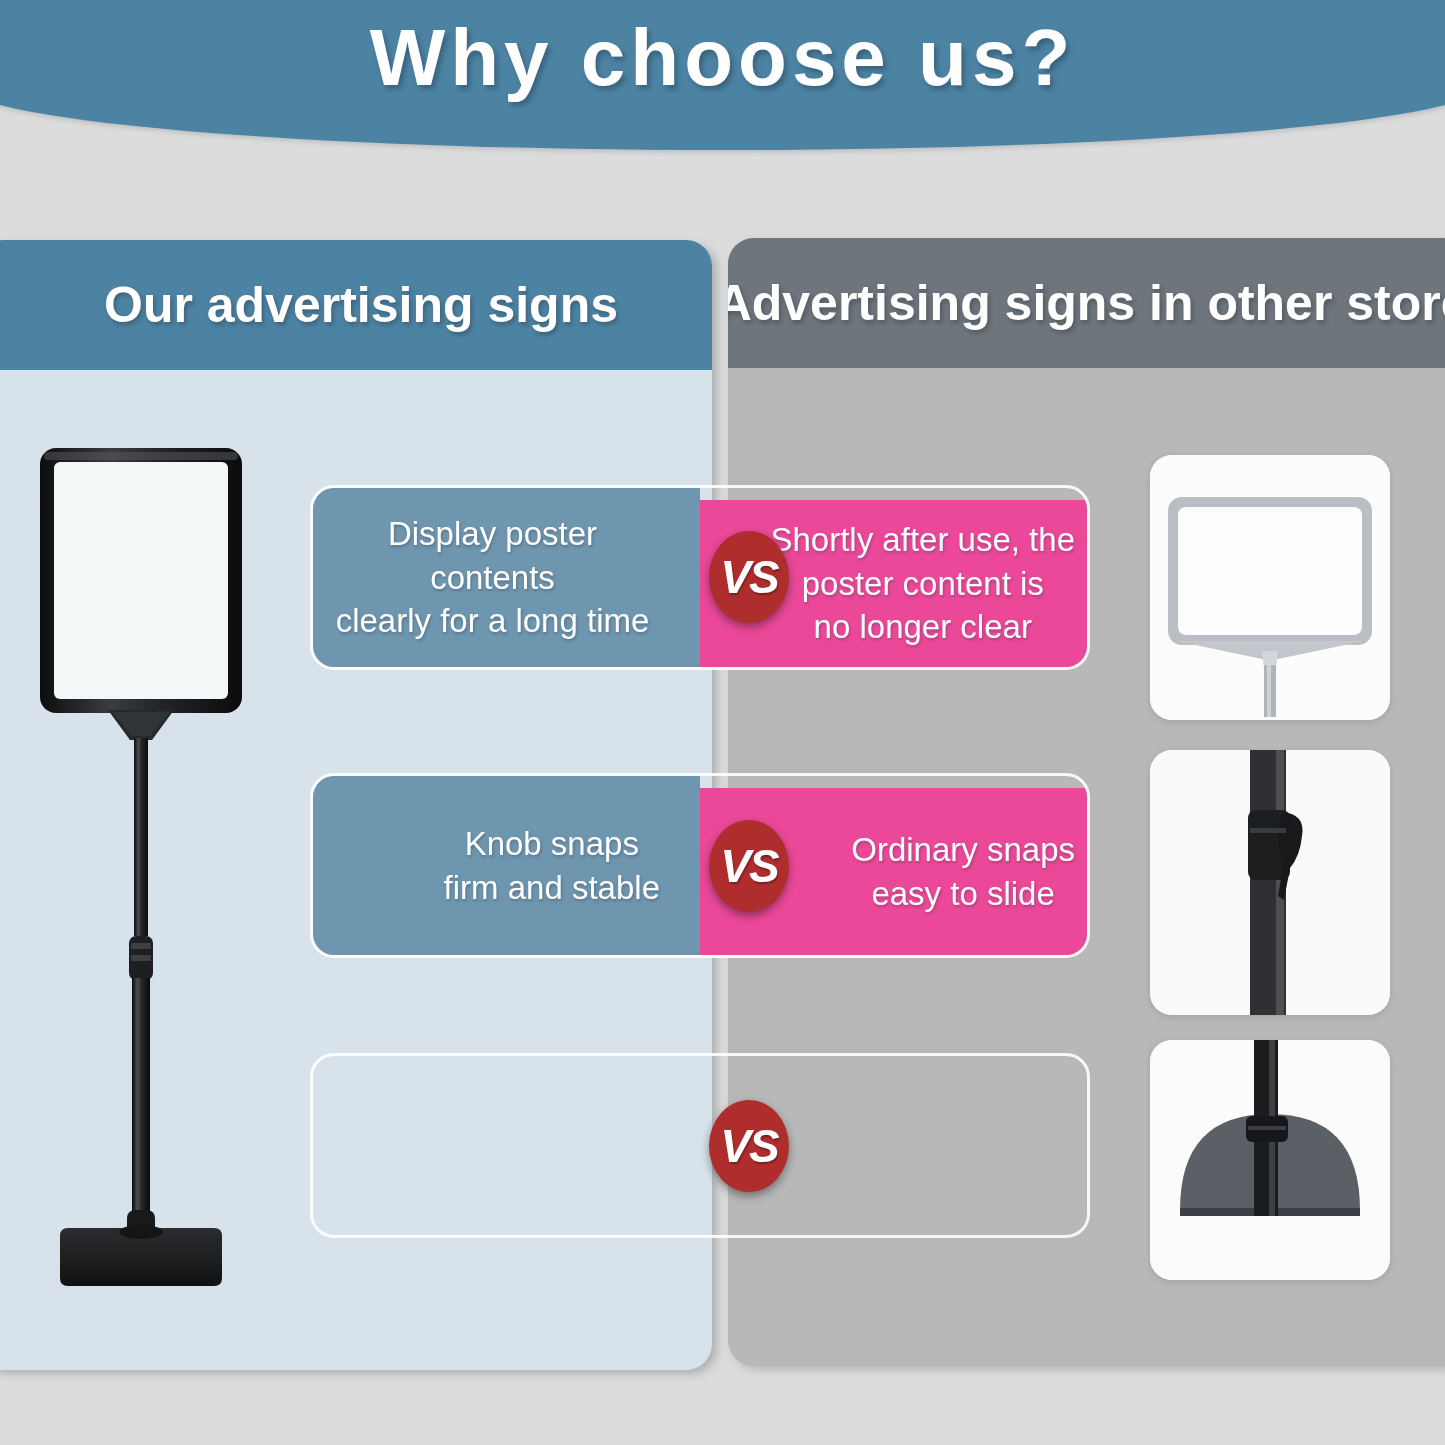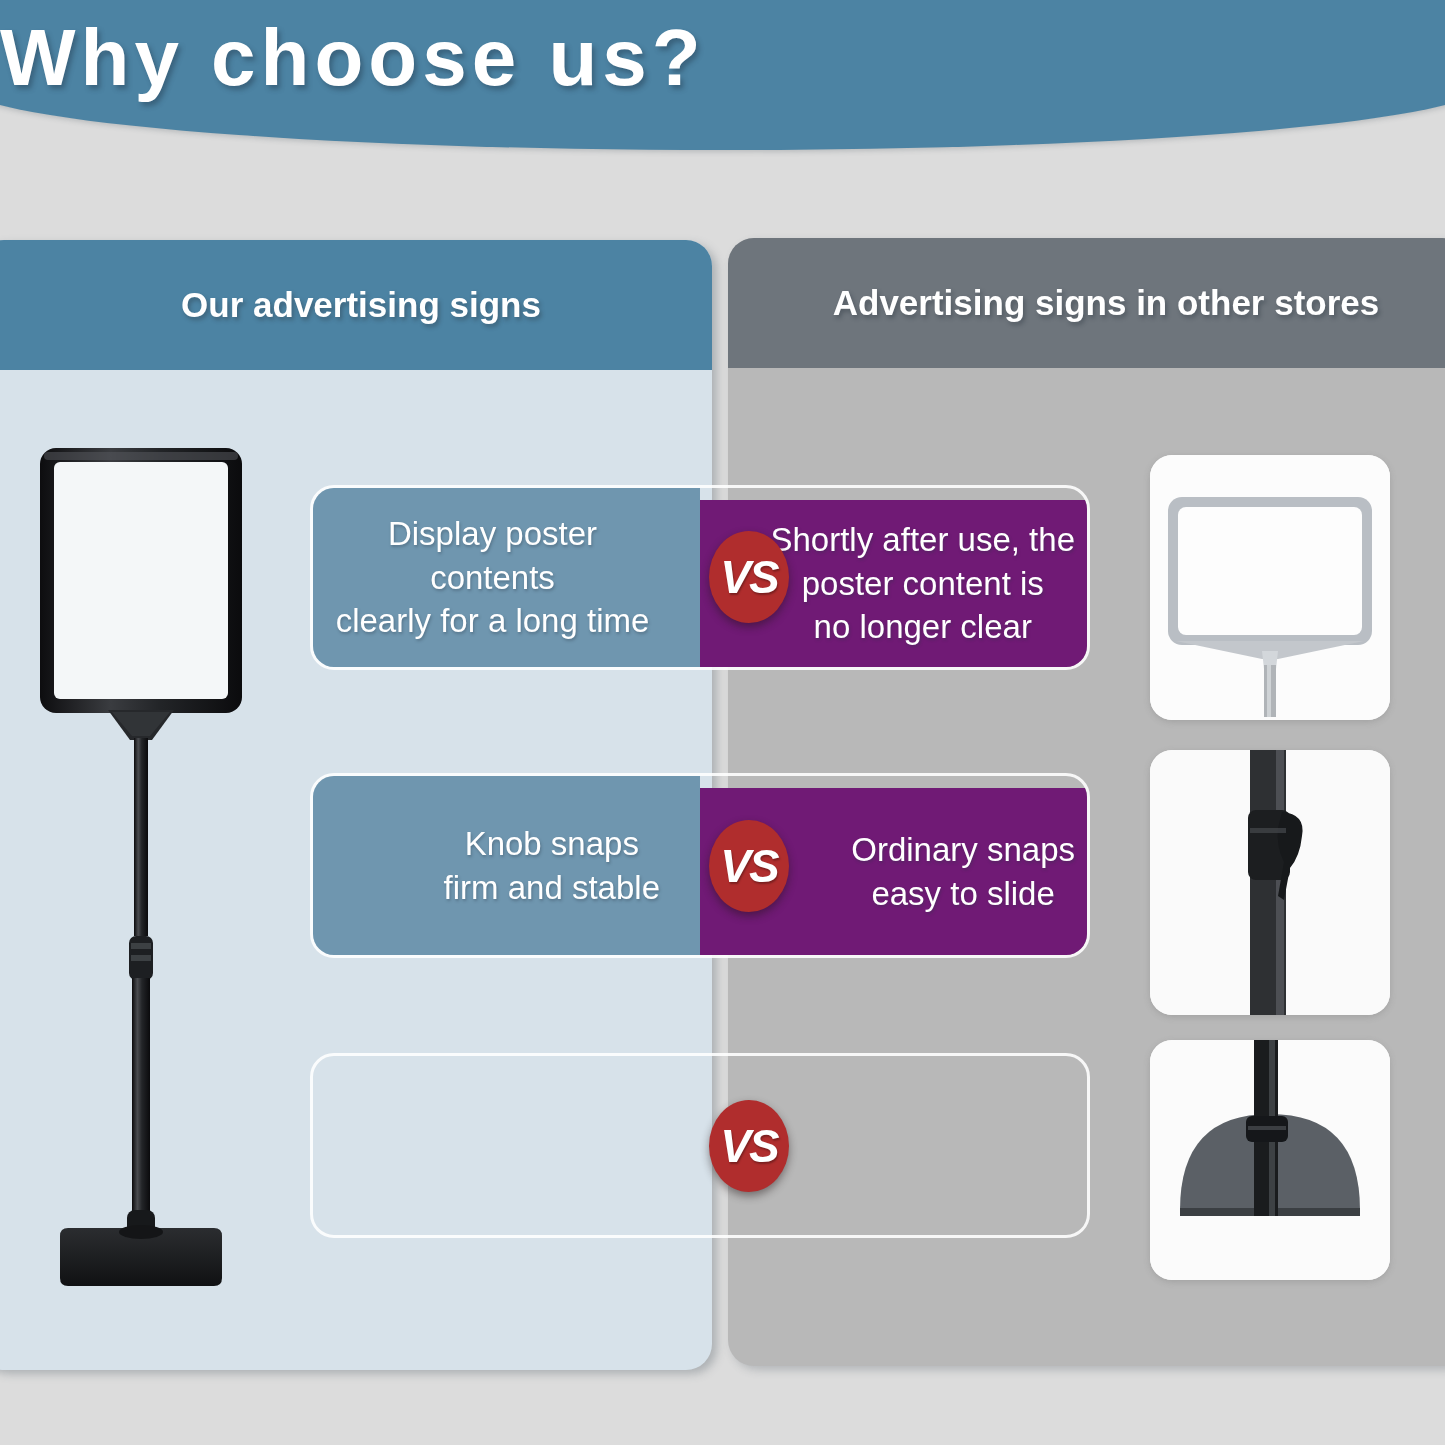--- a/index.html
+++ b/index.html
@@ -25,20 +25,21 @@
     height: 300px;
     background: #4c83a3;
     border-radius: 0 0 50% 50% / 0 0 22% 22%;
     box-shadow: 0 2px 5px rgba(80,90,100,0.25);
   }
   .page-title {
     position: absolute;
     left: 0;
     top: 18px;
     width: 1445px;
+    text-align: center;
     color: #ffffff;
     font-size: 80px;
     font-weight: bold;
     letter-spacing: 5px;
     text-shadow: 3px 4px 5px rgba(35,60,80,0.45);
     line-height: 1;
     white-space: nowrap;
   }
 
   
@@ -71,21 +72,21 @@
     width: 100%;
     height: 130px;
     display: flex;
     align-items: center;
     justify-content: center;
   }
   .panel-left .panel-header { background: #4c83a3; }
   .panel-right .panel-header { background: #6e757c; }
   .panel-header-title {
     color: #ffffff;
-    font-size: 35px;
+    font-size: 50px;
     font-weight: bold;
     letter-spacing: 0px;
     white-space: nowrap;
     text-shadow: 2px 3px 4px rgba(40,50,60,0.4);
   }
   .panel-left .panel-header-title { transform: translateX(16px); }
   .panel-right .panel-header-title { transform: translateX(8px); }
 
   
   .rows-layer {
@@ -114,21 +115,21 @@
 
   .pill-half {
     flex: 1 1 50%;
     display: flex;
     align-items: center;
     justify-content: flex-end;
     padding: 0 26px;
     box-sizing: border-box;
   }
   .pill-half-left { background: #6f96af; }
-  .pill-half-right { background: #701a75; margin-top: 12px; }
+  .pill-half-right { background: #ec4899; margin-top: 12px; }
   .pill-text {
     color: #ffffff;
     font-size: 33px;
     line-height: 1.32;
     text-align: center;
     text-shadow: 1px 2px 3px rgba(40,55,70,0.35);
   }
   .pill-half-left .pill-text { transform: translateX(-14px); }
   .pill-half-right .pill-text { transform: translateX(14px); }
 

